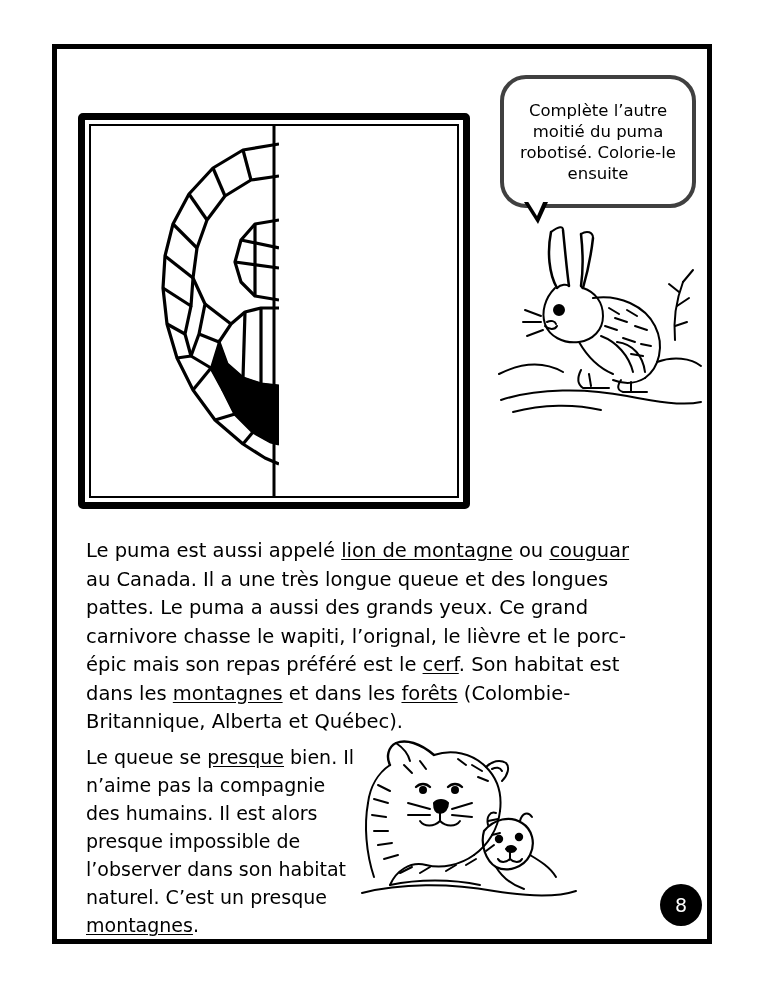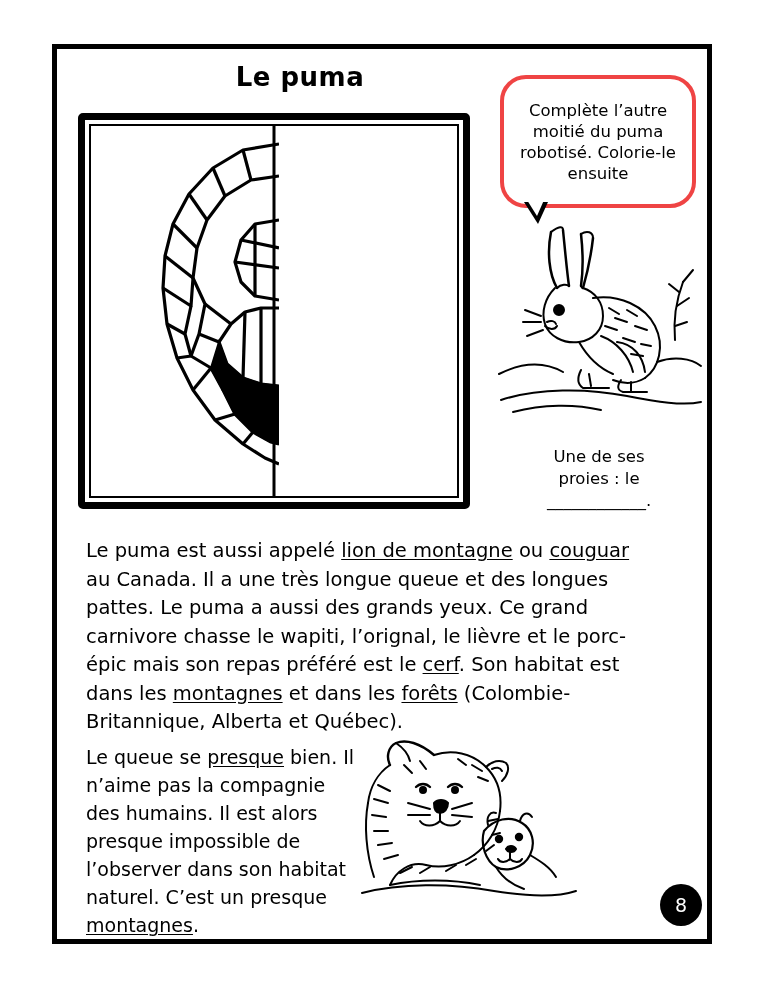--- a/index.html
+++ b/index.html
@@ -84,21 +84,21 @@
     height: 372px;
   }
 
   
   .bubble {
     position: absolute;
     left: 500px;
     top: 75px;
     width: 196px;
     height: 133px;
-    border: 4px solid #ef4444;
+    border: 4px solid #404040;
     border-radius: 26px;
     box-sizing: border-box;
     background: #fff;
     display: flex;
     align-items: center;
     justify-content: center;
     text-align: center;
     padding: 4px 8px;
   }
   .bubble-text {
@@ -201,21 +201,20 @@
     font-weight: normal;
   }
 </style>
 </head>
 <body>
 
 <div class="page">
 
   <div class="page-frame"></div>
 
-  <div class="title">Le puma</div>
 
   <div class="puma-box">
     <div class="puma-box-inner"></div>
     <div class="puma-mid-line"></div>
     <svg class="puma-art" viewBox="0 0 186 372" xmlns="http://www.w3.org/2000/svg">
       <g fill="none" stroke="#000" stroke-width="3.2" stroke-linejoin="round">
         <path d="M186 16 L150 22 L120 40 L96 66 L80 96 L72 128 L70 160 L74 196 L84 230 L100 262 L122 292 L150 316 L172 330 L186 336"></path>
         <path d="M186 48 L158 52 L132 68 L114 92 L104 120 L100 150"></path>
         <path d="M150 22 L158 52"></path>
         <path d="M120 40 L132 68"></path>
@@ -304,25 +303,20 @@
       <path d="M16 190 C46 182 78 182 104 188"></path>
 
       <path d="M186 60 C180 76 176 96 178 118"></path>
       <path d="M186 60 L196 48"></path>
       <path d="M180 84 L192 76"></path>
       <path d="M178 104 L190 100"></path>
       <path d="M182 70 L172 62"></path>
     </g>
   </svg>
 
-  <div class="prey-caption">
-    <span>Une de ses</span><br>
-    <span>proies : le</span><br>
-    <span>____________.</span>
-  </div>
 
   <div class="body-text"><span>Le puma est aussi appelé </span><span class="u">lion de montagne</span><span> ou </span><span class="u">couguar</span><span> au Canada. Il a une très longue queue et des longues pattes. Le puma a aussi des grands yeux. Ce grand carnivore chasse le wapiti, l’orignal, le lièvre et le porc-épic mais son repas préféré est le </span><span class="u">cerf</span><span>. Son habitat est dans les </span><span class="u">montagnes</span><span> et dans les </span><span class="u">forêts</span><span> (Colombie-Britannique, Alberta et Québec).</span></div>
 
   <div class="body-text2"><span>Le queue se </span><span class="u">presque</span><span> bien. Il n’aime pas la compagnie des humains. Il est alors presque impossible de l’observer dans son habitat naturel. C’est un presque </span><span class="u">montagnes</span><span>.</span></div>
 
   <svg class="cougar-art" viewBox="0 0 218 168" xmlns="http://www.w3.org/2000/svg">
     <g fill="none" stroke="#000" stroke-width="2" stroke-linecap="round">
 
       <path d="M74 22 C60 10 46 6 36 10 C28 14 26 24 30 32" stroke-width="2.4"></path>
       <path d="M30 32 C18 40 10 54 8 70"></path>

